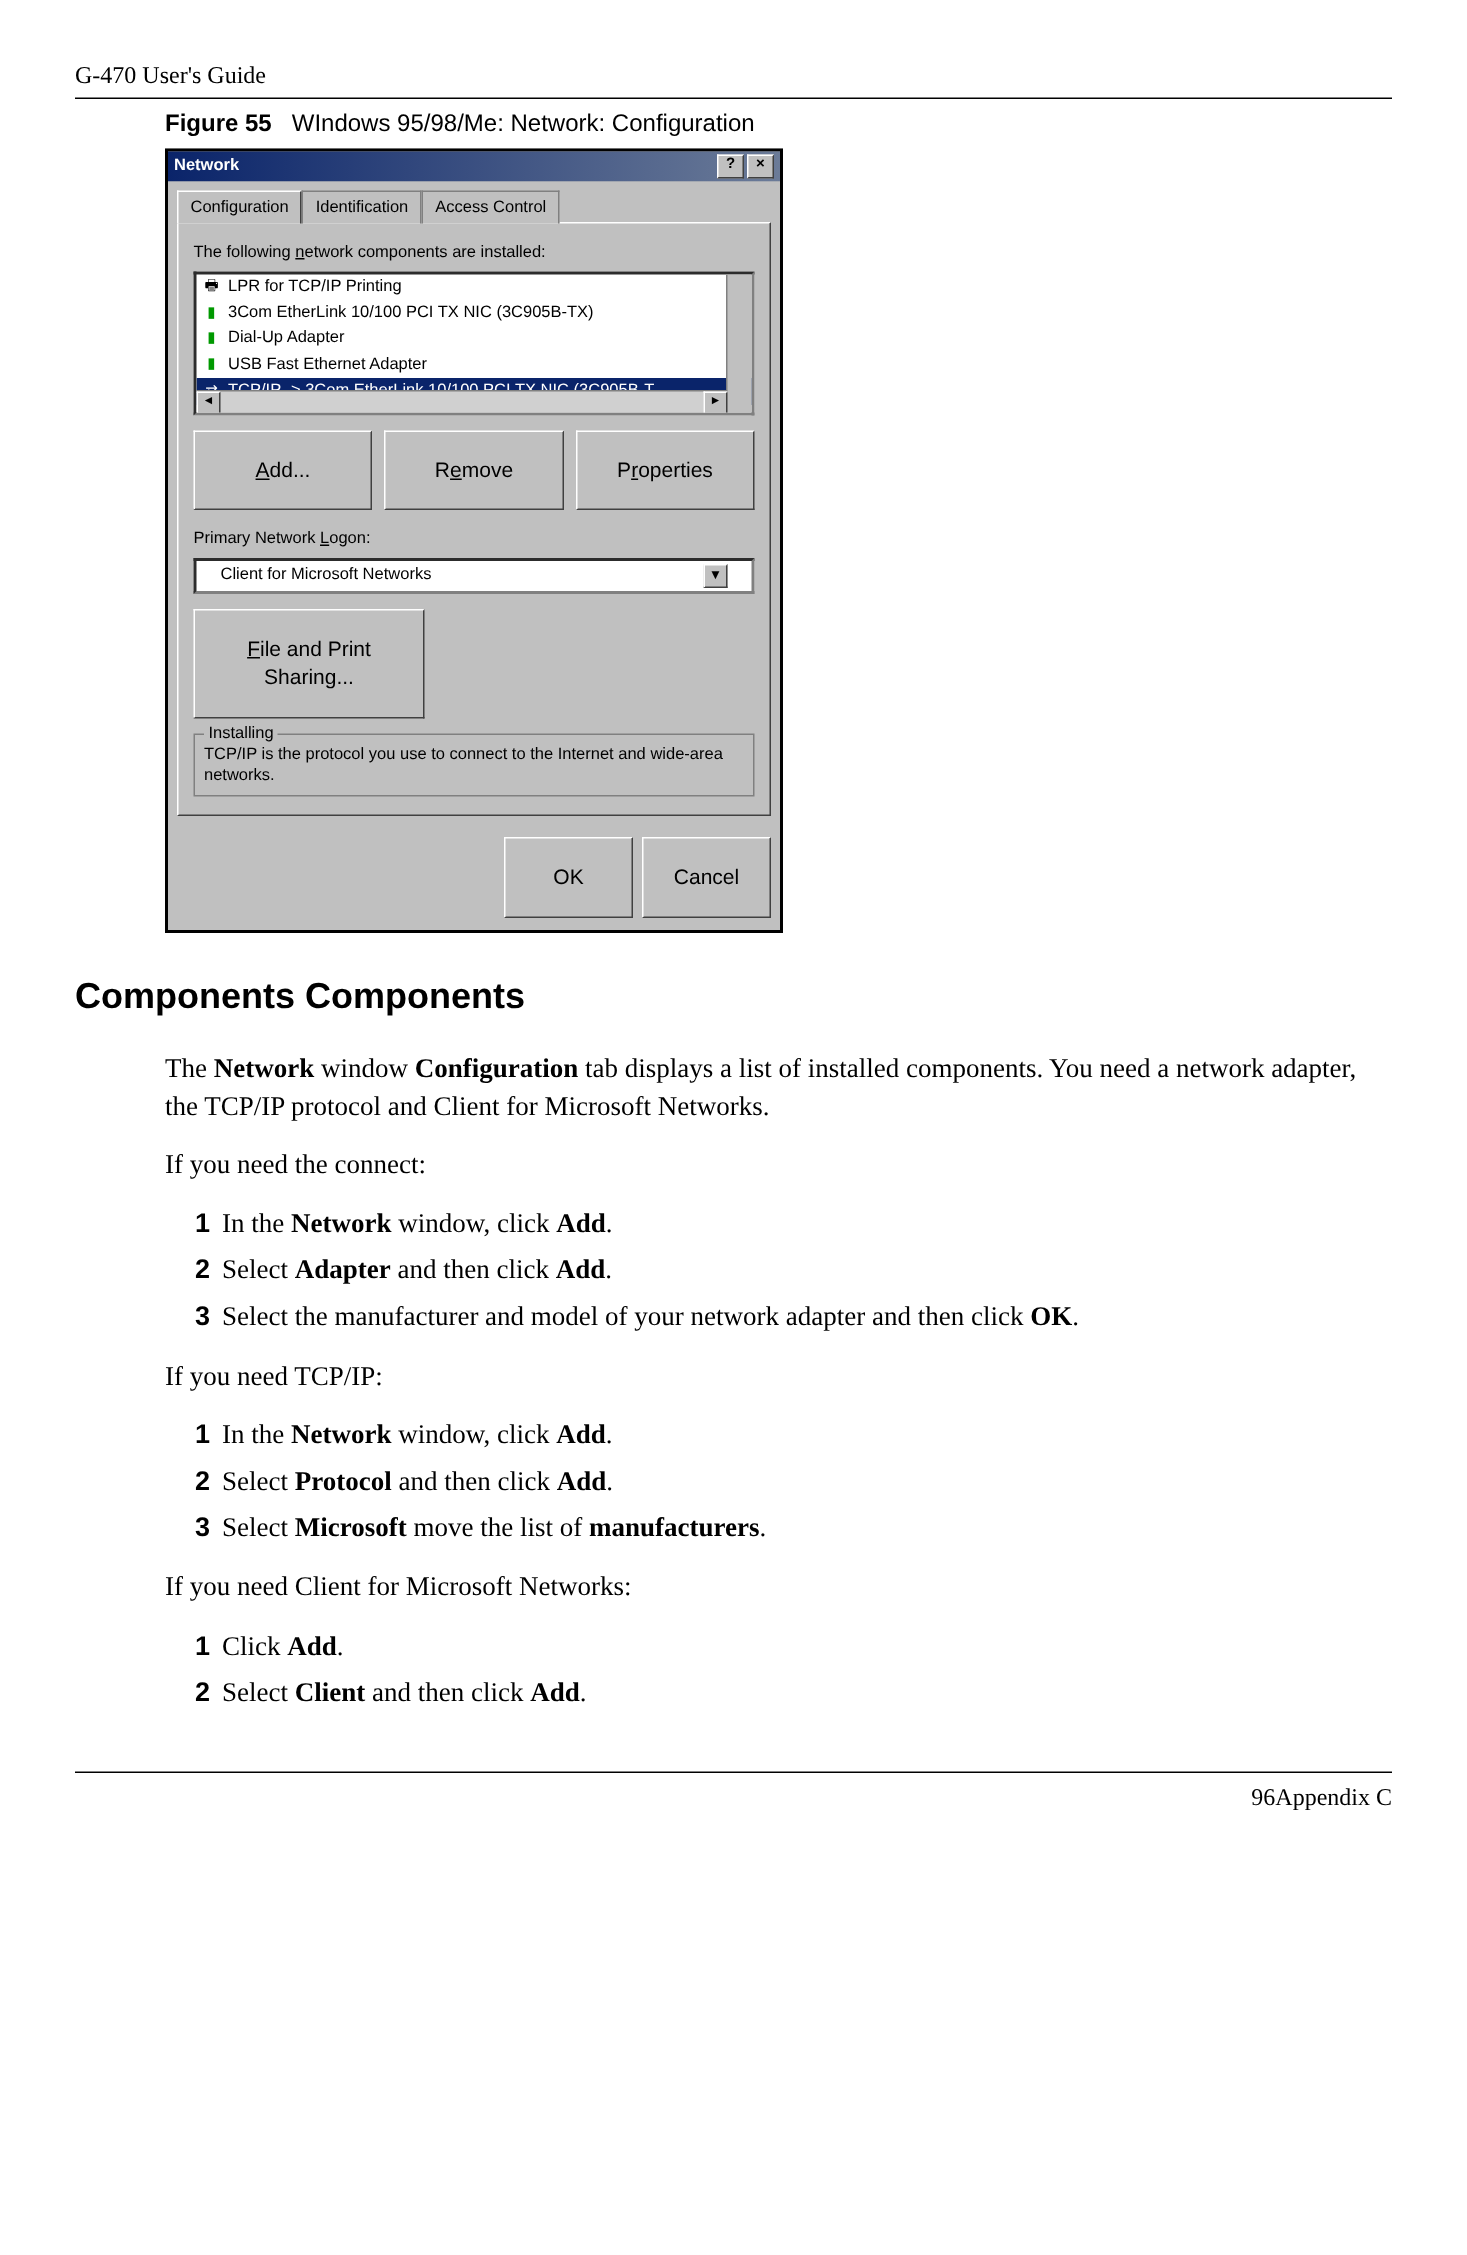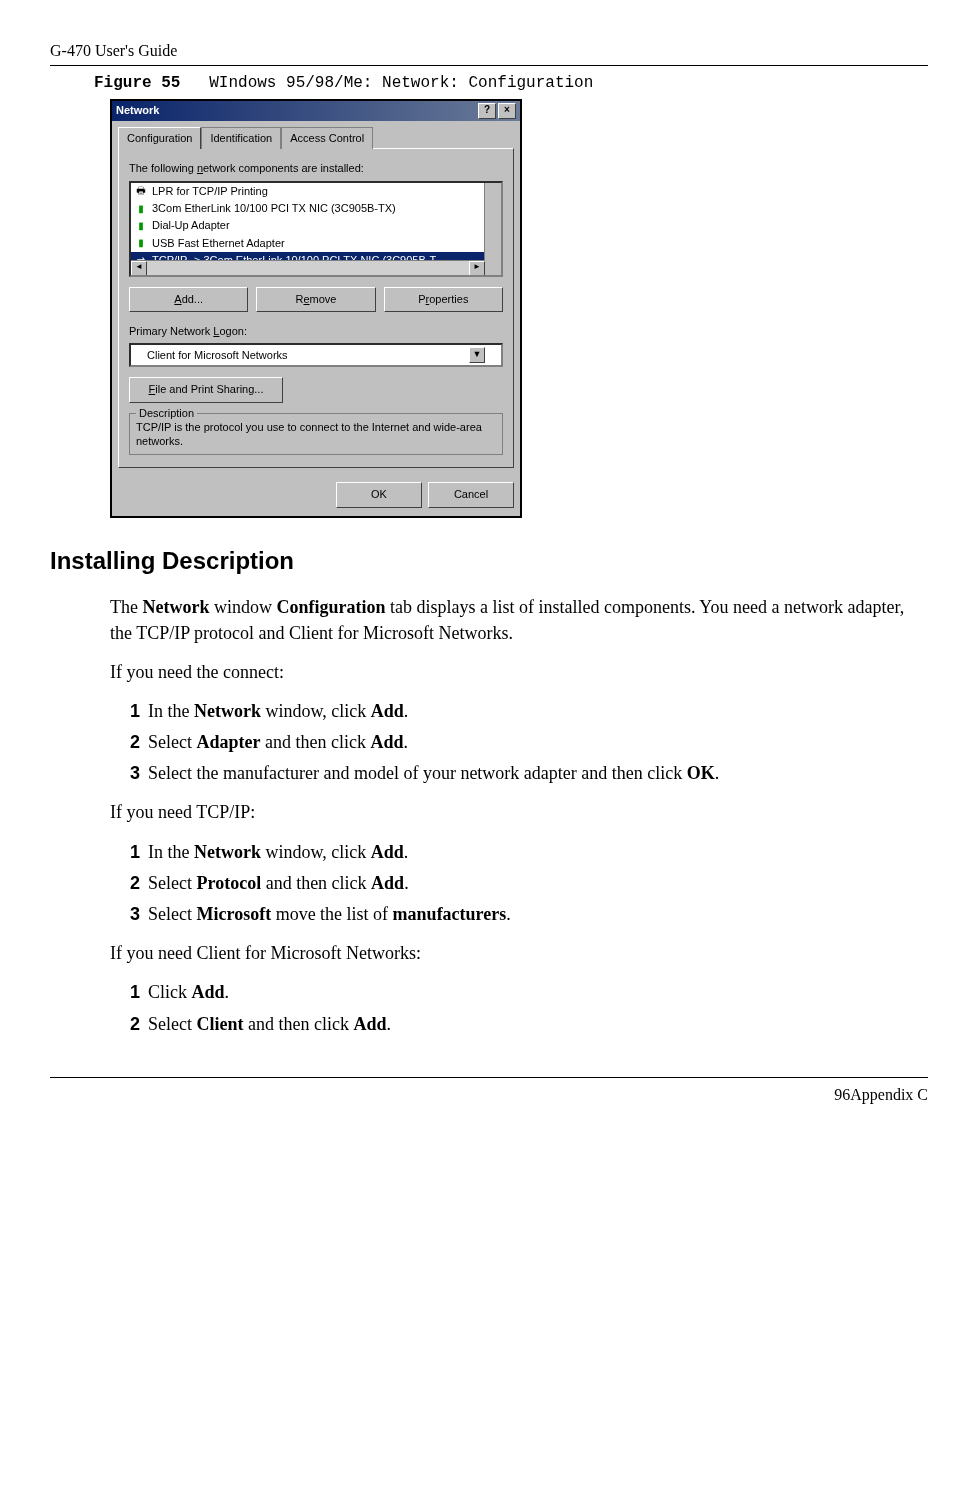--- a/index.html
+++ b/index.html
@@ -12,24 +12,24 @@
       line-height: 1.4;
       color: #000;
     }
     .header {
       font-size: 16px;
       border-bottom: 1px solid #000;
       padding-bottom: 3px;
       margin-bottom: 6px;
     }
     .figure-caption {
-      font-family: Liberation Mono, monospace;
+      font-family: Liberation Sans, sans-serif;
       font-size: 16px;
       margin-bottom: 4px;
-      margin-left: 44px;
+      margin-left: 60px;
     }
     .figure-caption .fig-label {
       font-weight: bold;
     }
     .window {
       margin-left: 60px;
       width: 408px;
       border: 2px solid #000;
       background: #b5b5b5;
       font-family: Tahoma, Arial, sans-serif;
@@ -155,22 +155,22 @@
       justify-content: space-between;
       margin-top: 10px;
       gap: 8px;
     }
     .win-btn {
       flex: 1;
       background: #c0c0c0;
       border: 1px solid #fff;
       border-right-color: #404040;
       border-bottom-color: #404040;
-      padding: 4px 6px;
-      font-size: 11px;
+      padding: 16px 6px;
+      font-size: 14px;
       text-align: center;
     }
     .win-btn.wide {
       flex: none;
       width: 140px;
     }
     .dropdown {
       background: #fff;
       border: 2px inset #808080;
       padding: 2px 16px;
@@ -326,32 +326,32 @@
         Primary Network <span class="underline">L</span>ogon:
       </div>
       <div class="dropdown">
         <span>Client for Microsoft Networks</span>
         <span class="dropdown-arrow">▼</span>
       </div>
       <div style="margin-top:10px">
         <div class="win-btn wide"><span class="underline">F</span>ile and Print Sharing...</div>
       </div>
       <div class="fieldset">
-        <div class="fieldset-legend">Description</div>
+        <div class="fieldset-legend">Installing</div>
         <div class="fieldset-text">TCP/IP is the protocol you use to connect to the Internet and wide-area networks.</div>
       </div>
     </div>
   </div>
   <div class="window-footer">
     <div class="win-btn">OK</div>
     <div class="win-btn">Cancel</div>
   </div>
 </div>
 
-<h2 class="section">Installing Description</h2>
+<h2 class="section">Components Components</h2>
 
 <p class="body-text">
   <span>The </span><span class="bold">Network</span><span> window </span><span class="bold">Configuration</span><span> tab displays a list of installed components. You need a network adapter, the TCP/IP protocol and Client for Microsoft Networks.</span>
 </p>
 
 <p class="body-text">If you need the connect:</p>
 <ol class="steps">
   <li><span class="num">1</span><span>In the </span><span class="bold">Network</span><span> window, click </span><span class="bold">Add</span><span>.</span></li>
   <li><span class="num">2</span><span>Select </span><span class="bold">Adapter</span><span> and then click </span><span class="bold">Add</span><span>.</span></li>
   <li><span class="num">3</span><span>Select the manufacturer and model of your network adapter and then click </span><span class="bold">OK</span><span>.</span></li>

